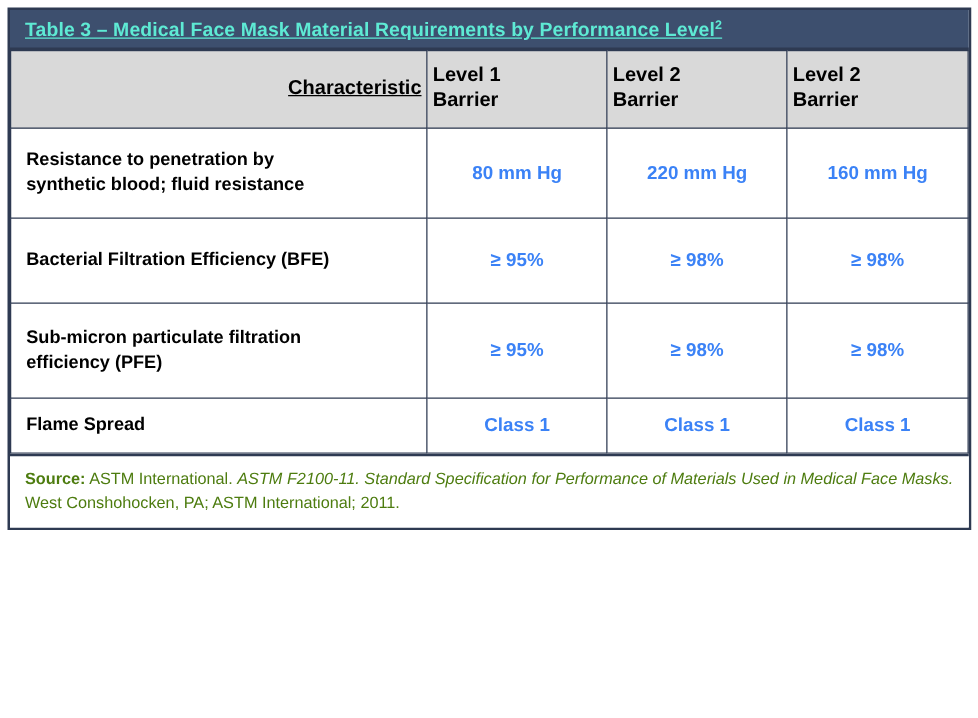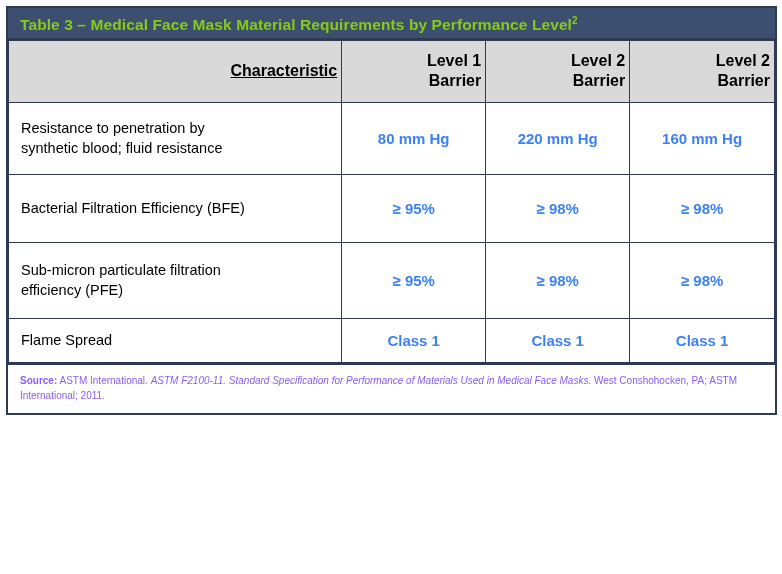--- a/index.html
+++ b/index.html
@@ -19,29 +19,30 @@
     padding: 6px 5px 5px 6px;
   }
   .table-wrap {
     width: 771px;
     border: 2px solid #2e3a52;
     box-sizing: border-box;
     background: #ffffff;
   }
   .title-bar {
     background: #3d4f6e;
-    color: #84cc16;
+    color: #5eead4;
     font-size: 15.5px;
     font-weight: bold;
     padding: 7px 0 7px 12px;
     letter-spacing: 0.1px;
     border-bottom: 2px solid #2e3a52;
     box-sizing: border-box;
     height: 32px;
     white-space: nowrap;
+    text-decoration: underline;
   }
   .title-bar sup {
     font-size: 10px;
     vertical-align: super;
   }
   table.main {
     border-collapse: collapse;
     width: 100%;
     table-layout: fixed;
   }
@@ -52,33 +53,33 @@
 
   table.main th, table.main td {
     border: 1.5px solid #2e3a52;
     box-sizing: border-box;
   }
   table.main th.hdr {
     background: #d9d9d9;
     font-size: 16px;
     font-weight: bold;
     color: #000000;
-    text-align: right;
+    text-align: left;
     padding: 9px 4px 10px 4px;
     line-height: 1.25;
     height: 62px;
     vertical-align: middle;
   }
   table.main th.hdr.char {
     text-align: right;
     text-decoration: underline;
   }
   td.rowlabel {
     font-size: 14.5px;
-    font-weight: normal;
+    font-weight: bold;
     color: #000000;
     padding: 10px 6px 10px 12px;
     line-height: 1.35;
     vertical-align: middle;
     text-align: left;
   }
   td.val {
     font-size: 15px;
     font-weight: bold;
     color: #3b82f6;
@@ -92,22 +93,22 @@
     vertical-align: sub;
   }
   .r1 { height: 72px; }
   .r2 { height: 80px; }
   .r3 { height: 68px; }
   .r4 { height: 76px; }
   .r5 { height: 44px; }
 
   .source {
     border-top: 2px solid #2e3a52;
-    font-size: 10px;
-    color: #8b5cf6;
+    font-size: 13px;
+    color: #4d7c0f;
     padding: 9px 10px 10px 12px;
     line-height: 1.45;
     background: #ffffff;
   }
   .source b { font-weight: bold; }
   .source i { font-style: italic; }
 </style>
 </head>
 <body>
 

